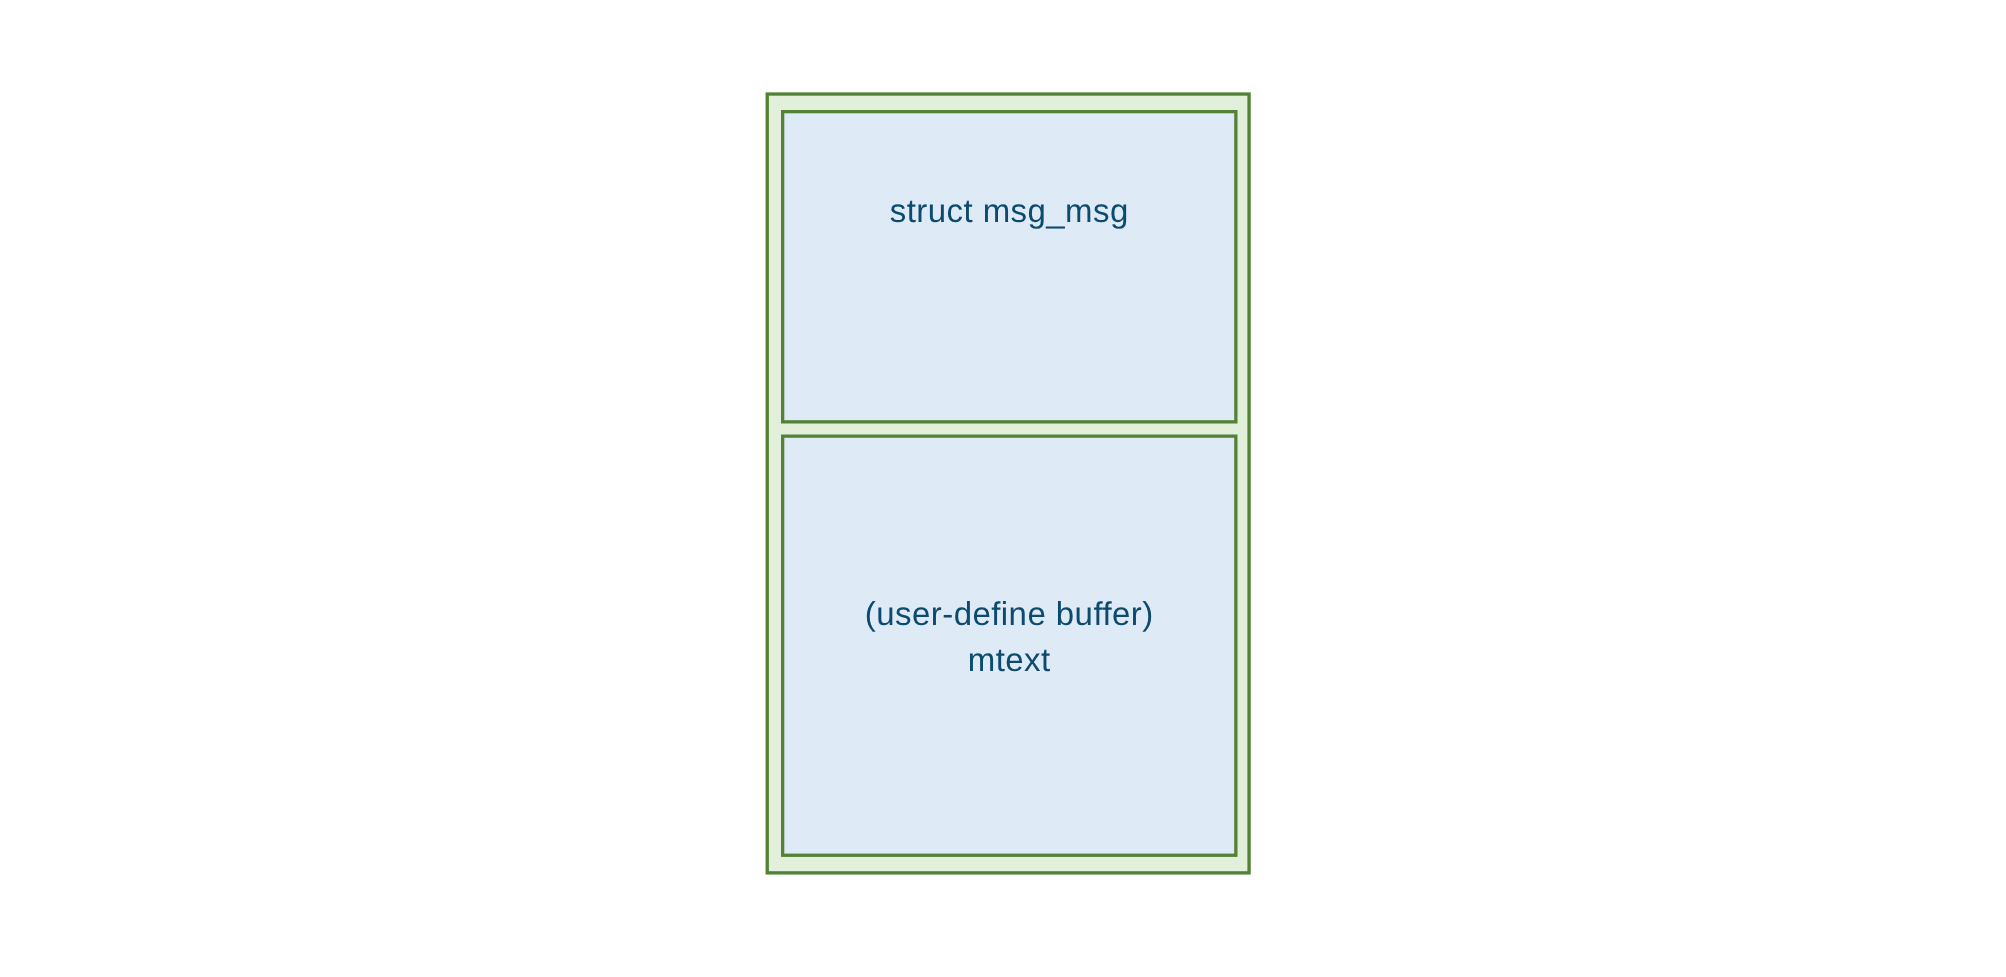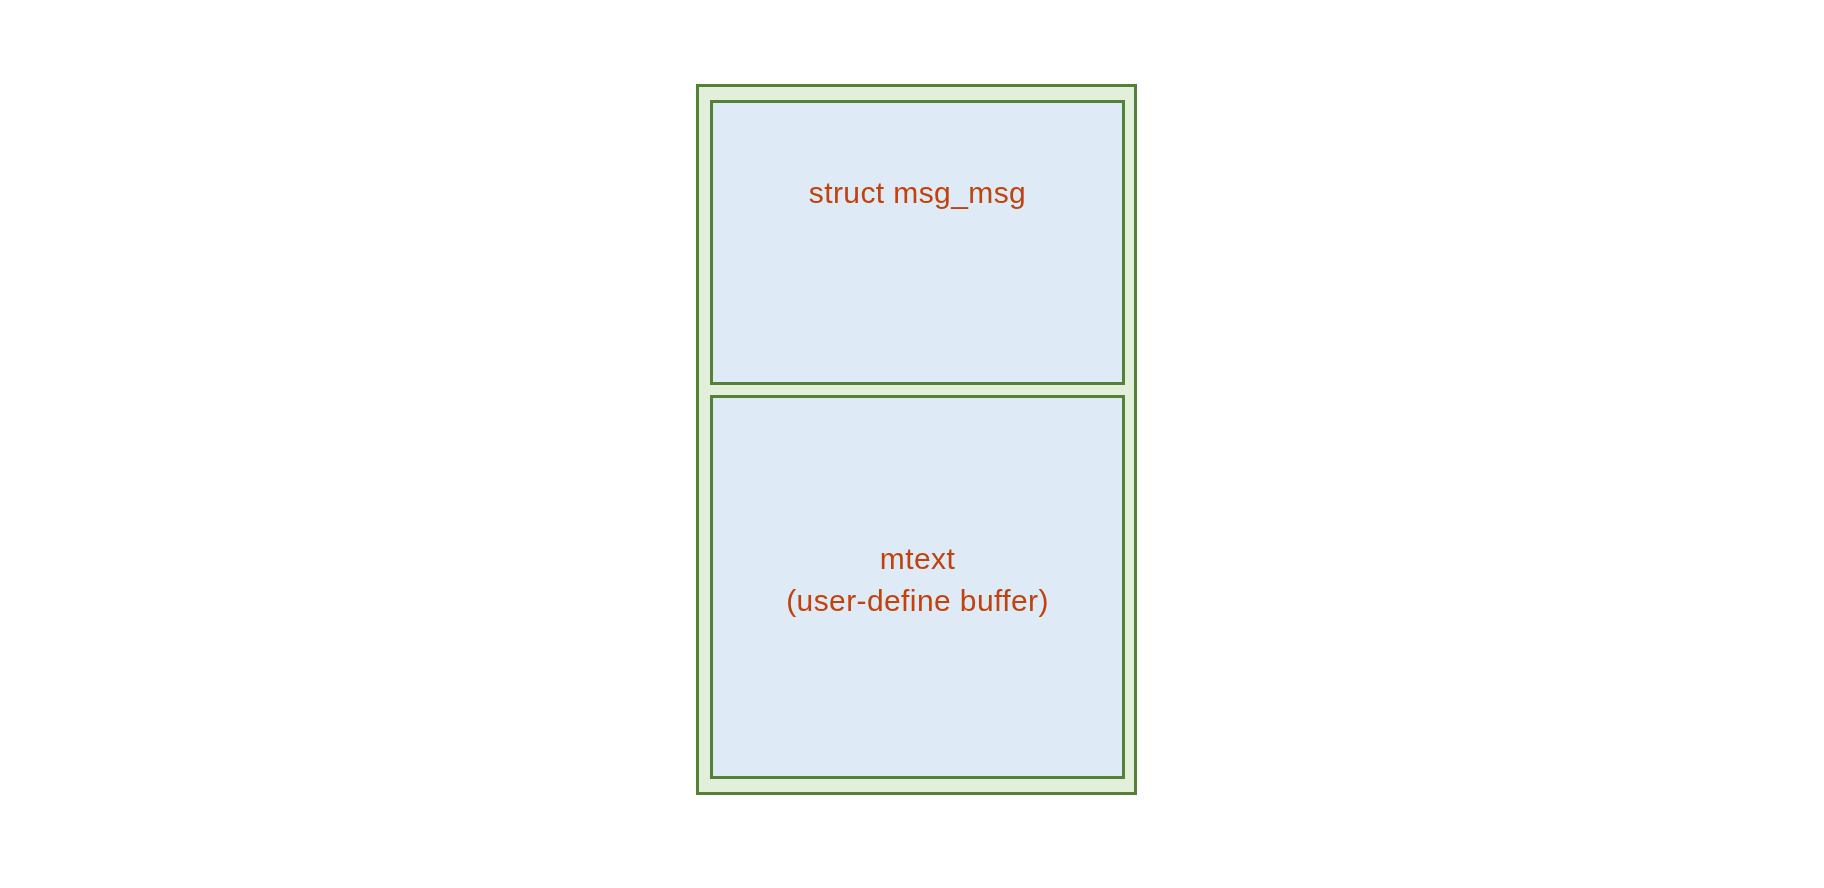--- a/index.html
+++ b/index.html
@@ -39,21 +39,21 @@
   }
   .cell-bottom {
     top: 308px;
     height: 384px;
   }
   .cell-label {
     position: absolute;
     left: 0;
     right: 0;
     text-align: center;
-    color: #c2410c;
+    color: #0c4a6e;
     font-size: 30px;
     line-height: 42px;
     letter-spacing: 0.4px;
   }
   .label-top { top: 69px; }
   .label-bottom { top: 140px; }
 </style>
 </head>
 <body>
 
@@ -61,19 +61,19 @@
   <div class="outer-box">
 
     <div class="cell cell-top">
       <div class="cell-label label-top">
         <div>struct msg_msg</div>
       </div>
     </div>
 
     <div class="cell cell-bottom">
       <div class="cell-label label-bottom">
+        <div>(user-define buffer)</div>
         <div>mtext</div>
-        <div>(user-define buffer)</div>
       </div>
     </div>
 
   </div>
 </div>
 
 </body></html>

